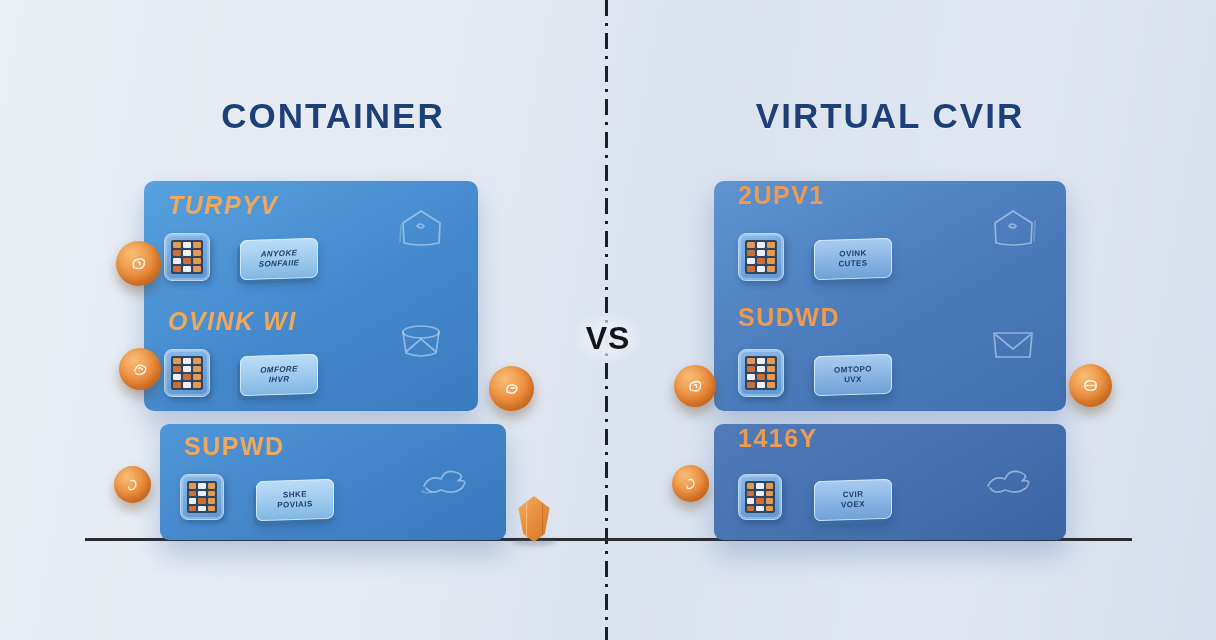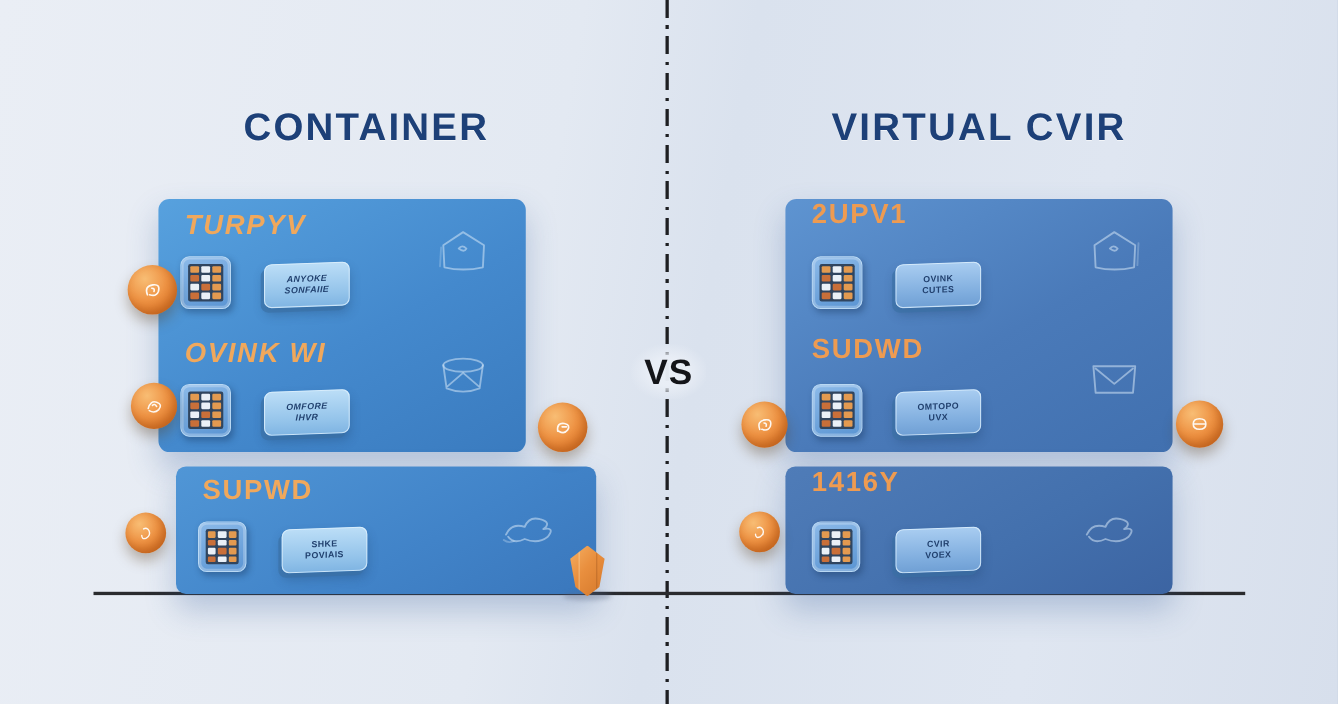--- a/index.html
+++ b/index.html
@@ -28,21 +28,21 @@
   .title{
     position:absolute;top:96px;font-size:35px;font-weight:800;color:#1d4078;
     letter-spacing:2px;text-align:center;text-shadow:0 1px 0 rgba(255,255,255,0.6);
   }
   .title.left{left:160px;width:346px;}
   .title.right{left:714px;width:352px;}
   
   .card{position:absolute;border-radius:10px;box-shadow:0 14px 28px rgba(55,95,155,0.28);}
   .card.l-top{left:144px;top:181px;width:334px;height:230px;
     background:linear-gradient(150deg,#57a1de 0%,#4489cd 55%,#3a7bbf 100%);font-style:italic;}
-  .card.l-bot{left:160px;top:424px;width:382px;height:116px;border-radius:9px;
+  .card.l-bot{left:160px;top:424px;width:346px;height:116px;border-radius:9px;
     background:linear-gradient(150deg,#5096d6 0%,#4183c8 60%,#3a77bc 100%);}
   .card.r-top{left:714px;top:181px;width:352px;height:230px;
     background:linear-gradient(150deg,#5e94d1 0%,#4a7ab9 55%,#4170af 100%);}
   .card.r-bot{left:714px;top:424px;width:352px;height:116px;border-radius:9px;
     background:linear-gradient(150deg,#4f7cb8 0%,#4370ad 60%,#3c64a2 100%);}
   .section{position:absolute;left:0;width:100%;}
   .heading{
     position:absolute;left:24px;font-size:25px;font-weight:600;letter-spacing:1.5px;
     color:#f0a85c;white-space:nowrap;
   }

